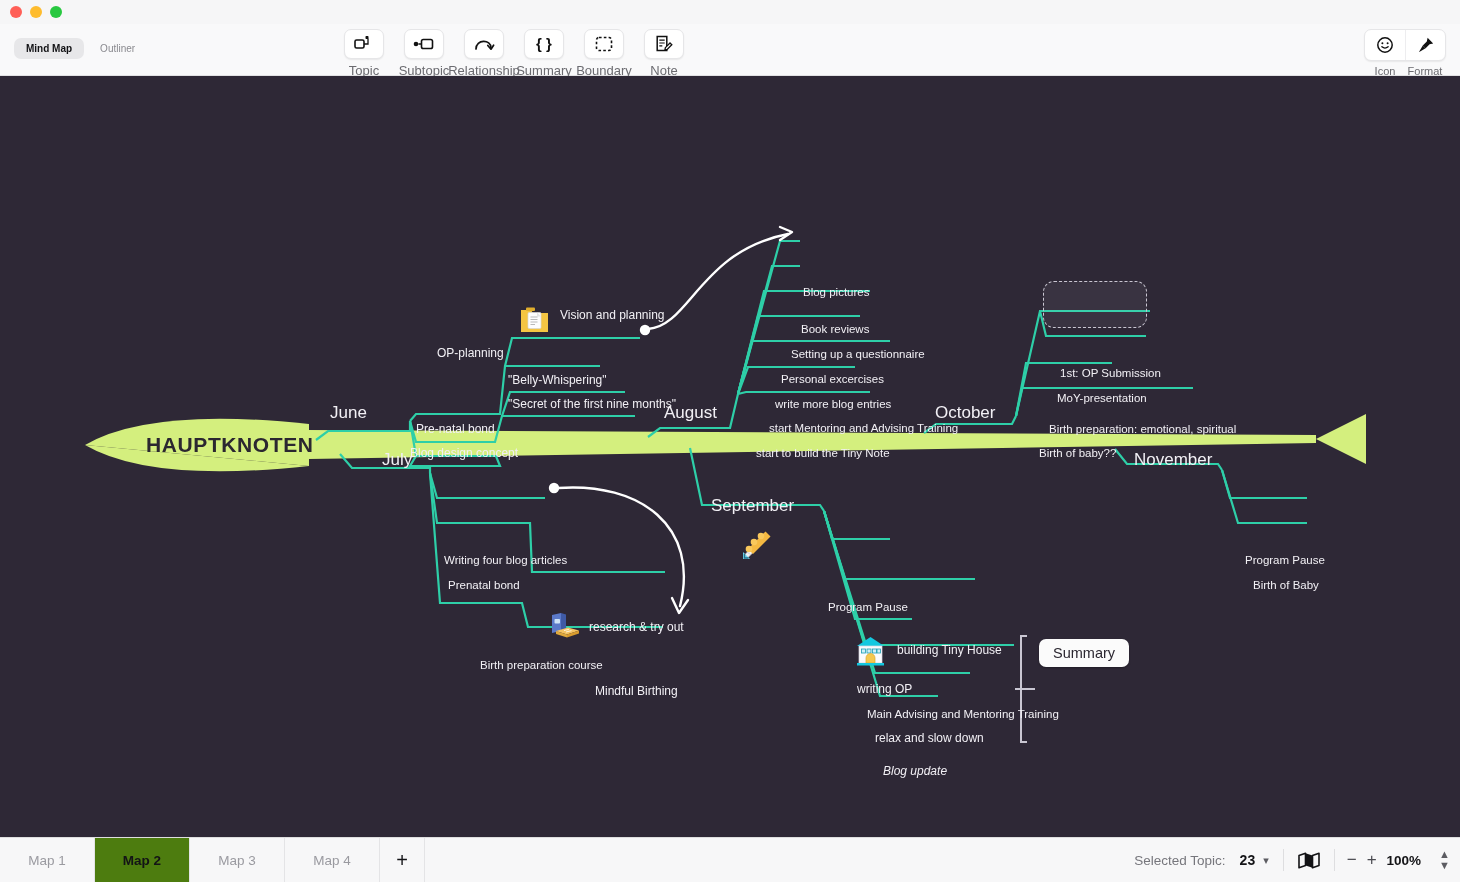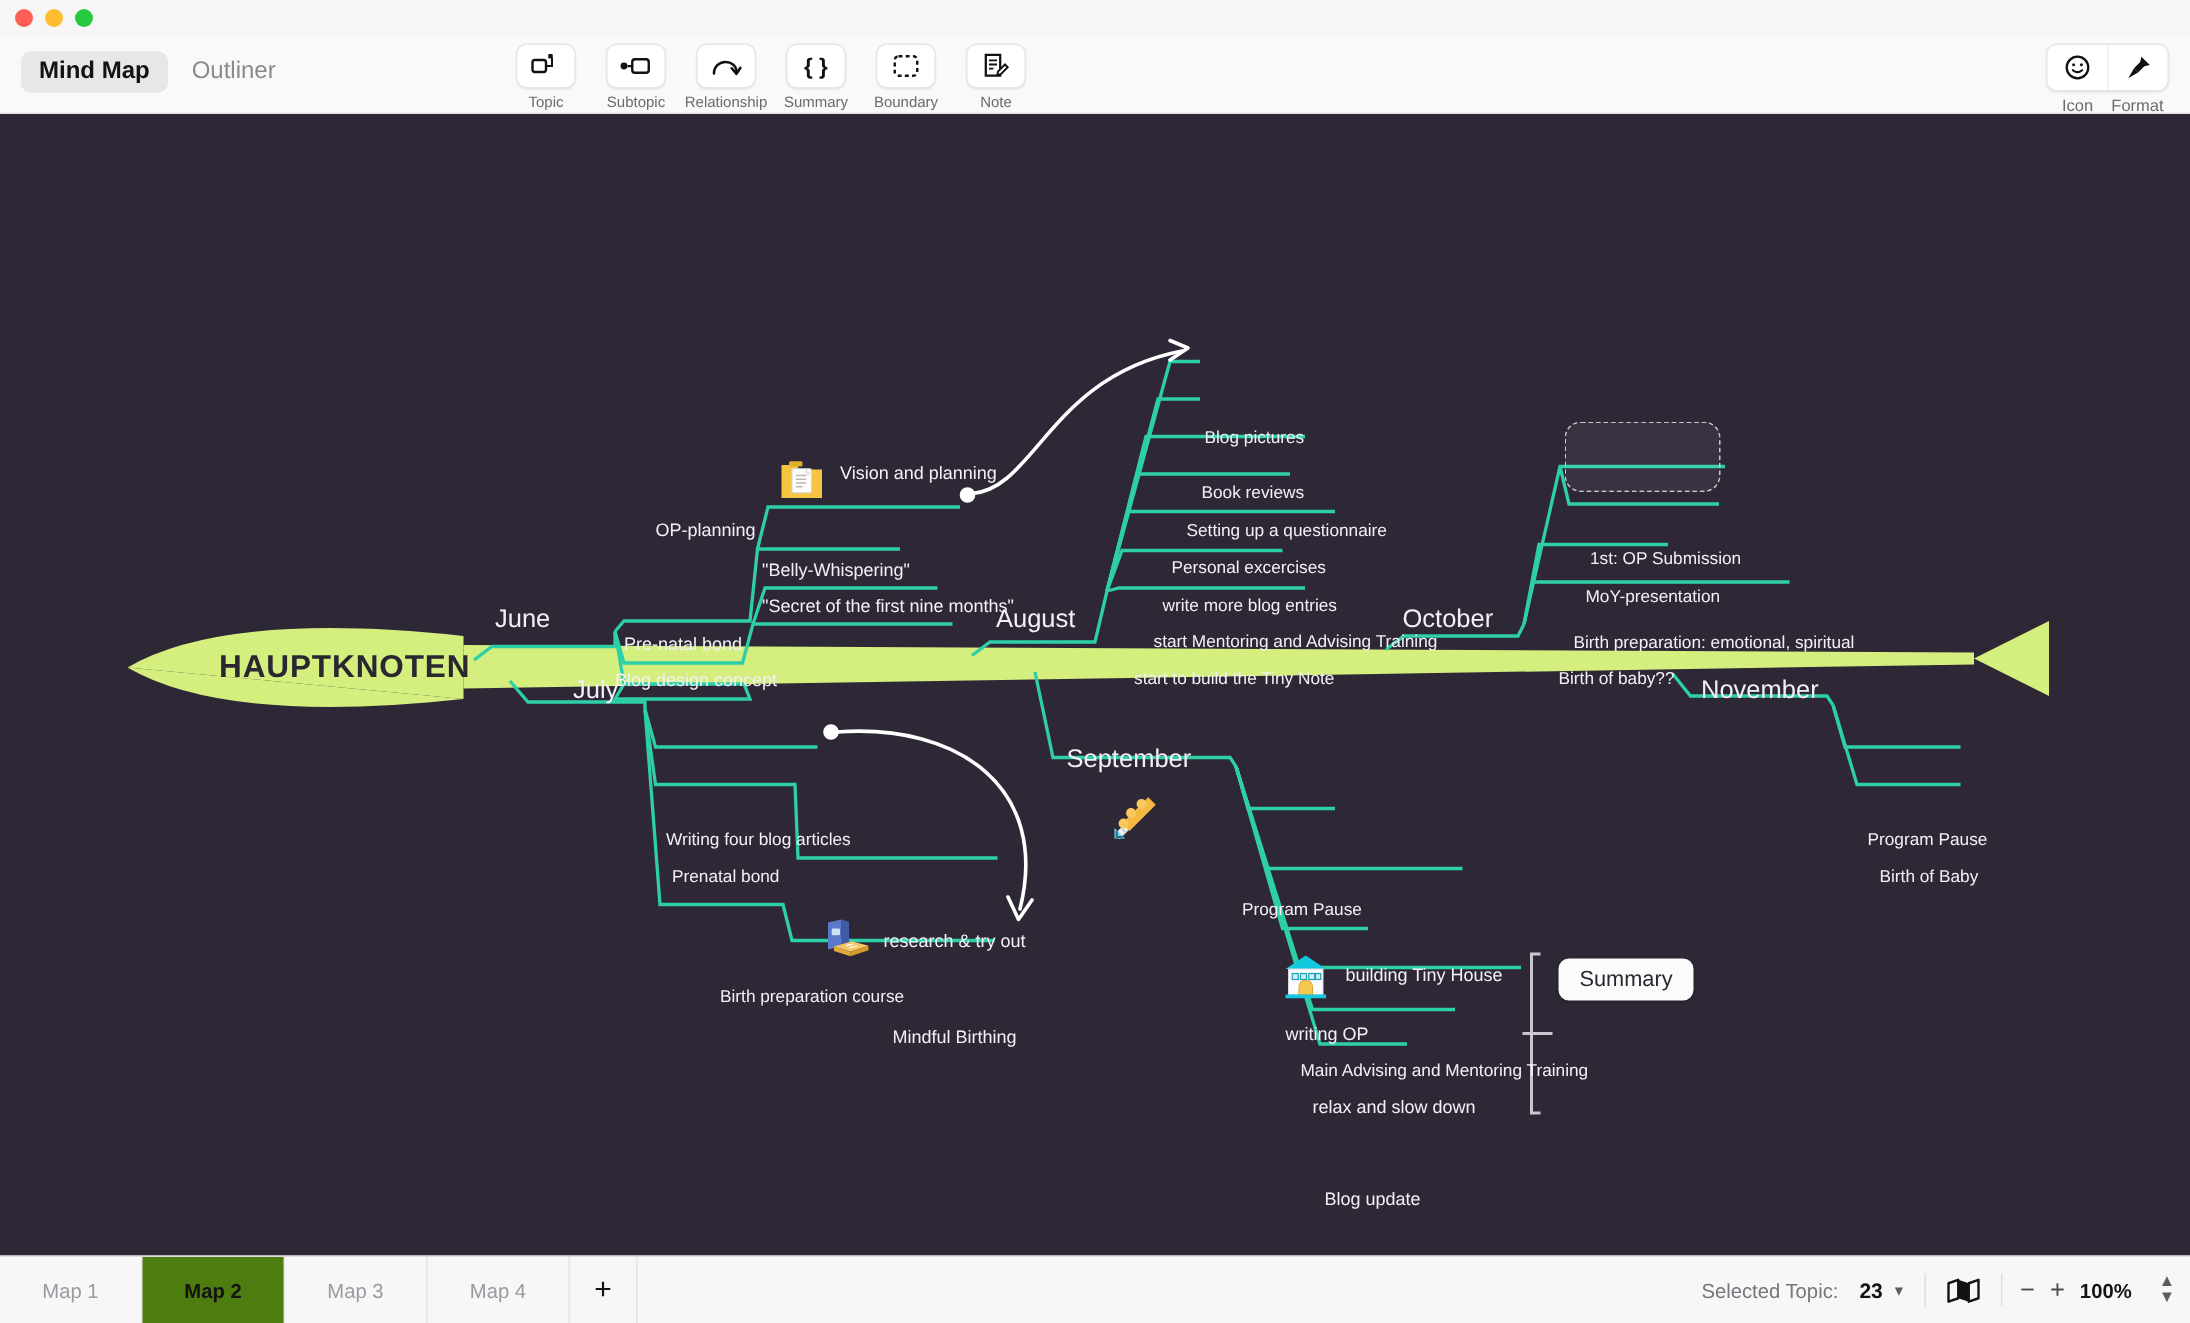--- a/index.html
+++ b/index.html
@@ -28,37 +28,37 @@
   
   .toolbar{
     position:absolute; left:0; top:24px; width:1460px; height:52px;
     background:#f9f9fa; border-bottom:1px solid #e2e2e4;
   }
   .modeswitch{
     position:absolute; left:14px; top:10px; height:28px;
     display:flex; align-items:center; gap:4px;
   }
   .mode{
-    font-size:16px; padding:5px 12px; border-radius:7px; color:#8a8a8f;
+    font-size:10px; padding:5px 12px; border-radius:7px; color:#8a8a8f;
     cursor:pointer; white-space:nowrap;
   }
   .mode.active{ background:#e7e7e9; color:#131316; font-weight:bold; }
 
   .tool-group{ position:absolute; top:5px; display:flex; gap:0px; }
   .tool{
     width:60px; display:flex; flex-direction:column; align-items:center;
     cursor:pointer;
   }
   .tool .box{
     width:40px; height:30px; background:#fff; border-radius:7px;
     border:1px solid #e6e6e8;
     display:flex; align-items:center; justify-content:center;
     box-shadow:0 1px 1.5px rgba(0,0,0,.07);
   }
-  .tool .lbl{ font-size:10px; color:#6b6b70; margin-top:4px; white-space:nowrap; }
+  .tool .lbl{ font-size:13px; color:#6b6b70; margin-top:4px; white-space:nowrap; }
 
   .rightpair{
     position:absolute; right:14px; top:5px; display:flex; flex-direction:column;
     align-items:center;
   }
   .rp-boxes{ display:flex; background:#fff; border:1px solid #e6e6e8; border-radius:7px;
      box-shadow:0 1px 1.5px rgba(0,0,0,.07); overflow:hidden; }
   .rp-box{ width:40px; height:30px; display:flex; align-items:center; justify-content:center; cursor:pointer;}
   .rp-box+.rp-box{ border-left:1px solid #ededef; }
   .rp-lbls{ display:flex; margin-top:4px; }
@@ -394,21 +394,21 @@
     <div class="node lvl2" style="left:448px; top:503px;">Prenatal bond</div>
     <div class="node lvl2" style="left:480px; top:583px;">Birth preparation course</div>
     <div class="node lvl2b" style="left:589px; top:544px;">research &amp; try out</div>
     <div class="node lvl2b" style="left:595px; top:608px;">Mindful Birthing</div>
 
     <div class="node lvl2" style="left:828px; top:525px;">Program Pause</div>
     <div class="node lvl2b" style="left:897px; top:567px;">building Tiny House</div>
     <div class="node lvl2b" style="left:857px; top:606px;">writing OP</div>
     <div class="node lvl2" style="left:867px; top:632px;">Main Advising and Mentoring Training</div>
     <div class="node lvl2b" style="left:875px; top:655px;">relax and slow down</div>
-    <div class="node lvl2b" style="left:883px; top:716px;">Blog update</div>
+    <div class="node lvl2b" style="left:883px; top:688px;font-style:italic;">Blog update</div>
 
     <div class="summary-box" style="left:1039px; top:563px;">Summary</div>
   </div>
 
   <div class="bottombar">
     <div class="maptabs">
       <div class="maptab">Map 1</div>
       <div class="maptab active">Map 2</div>
       <div class="maptab">Map 3</div>
       <div class="maptab">Map 4</div>

